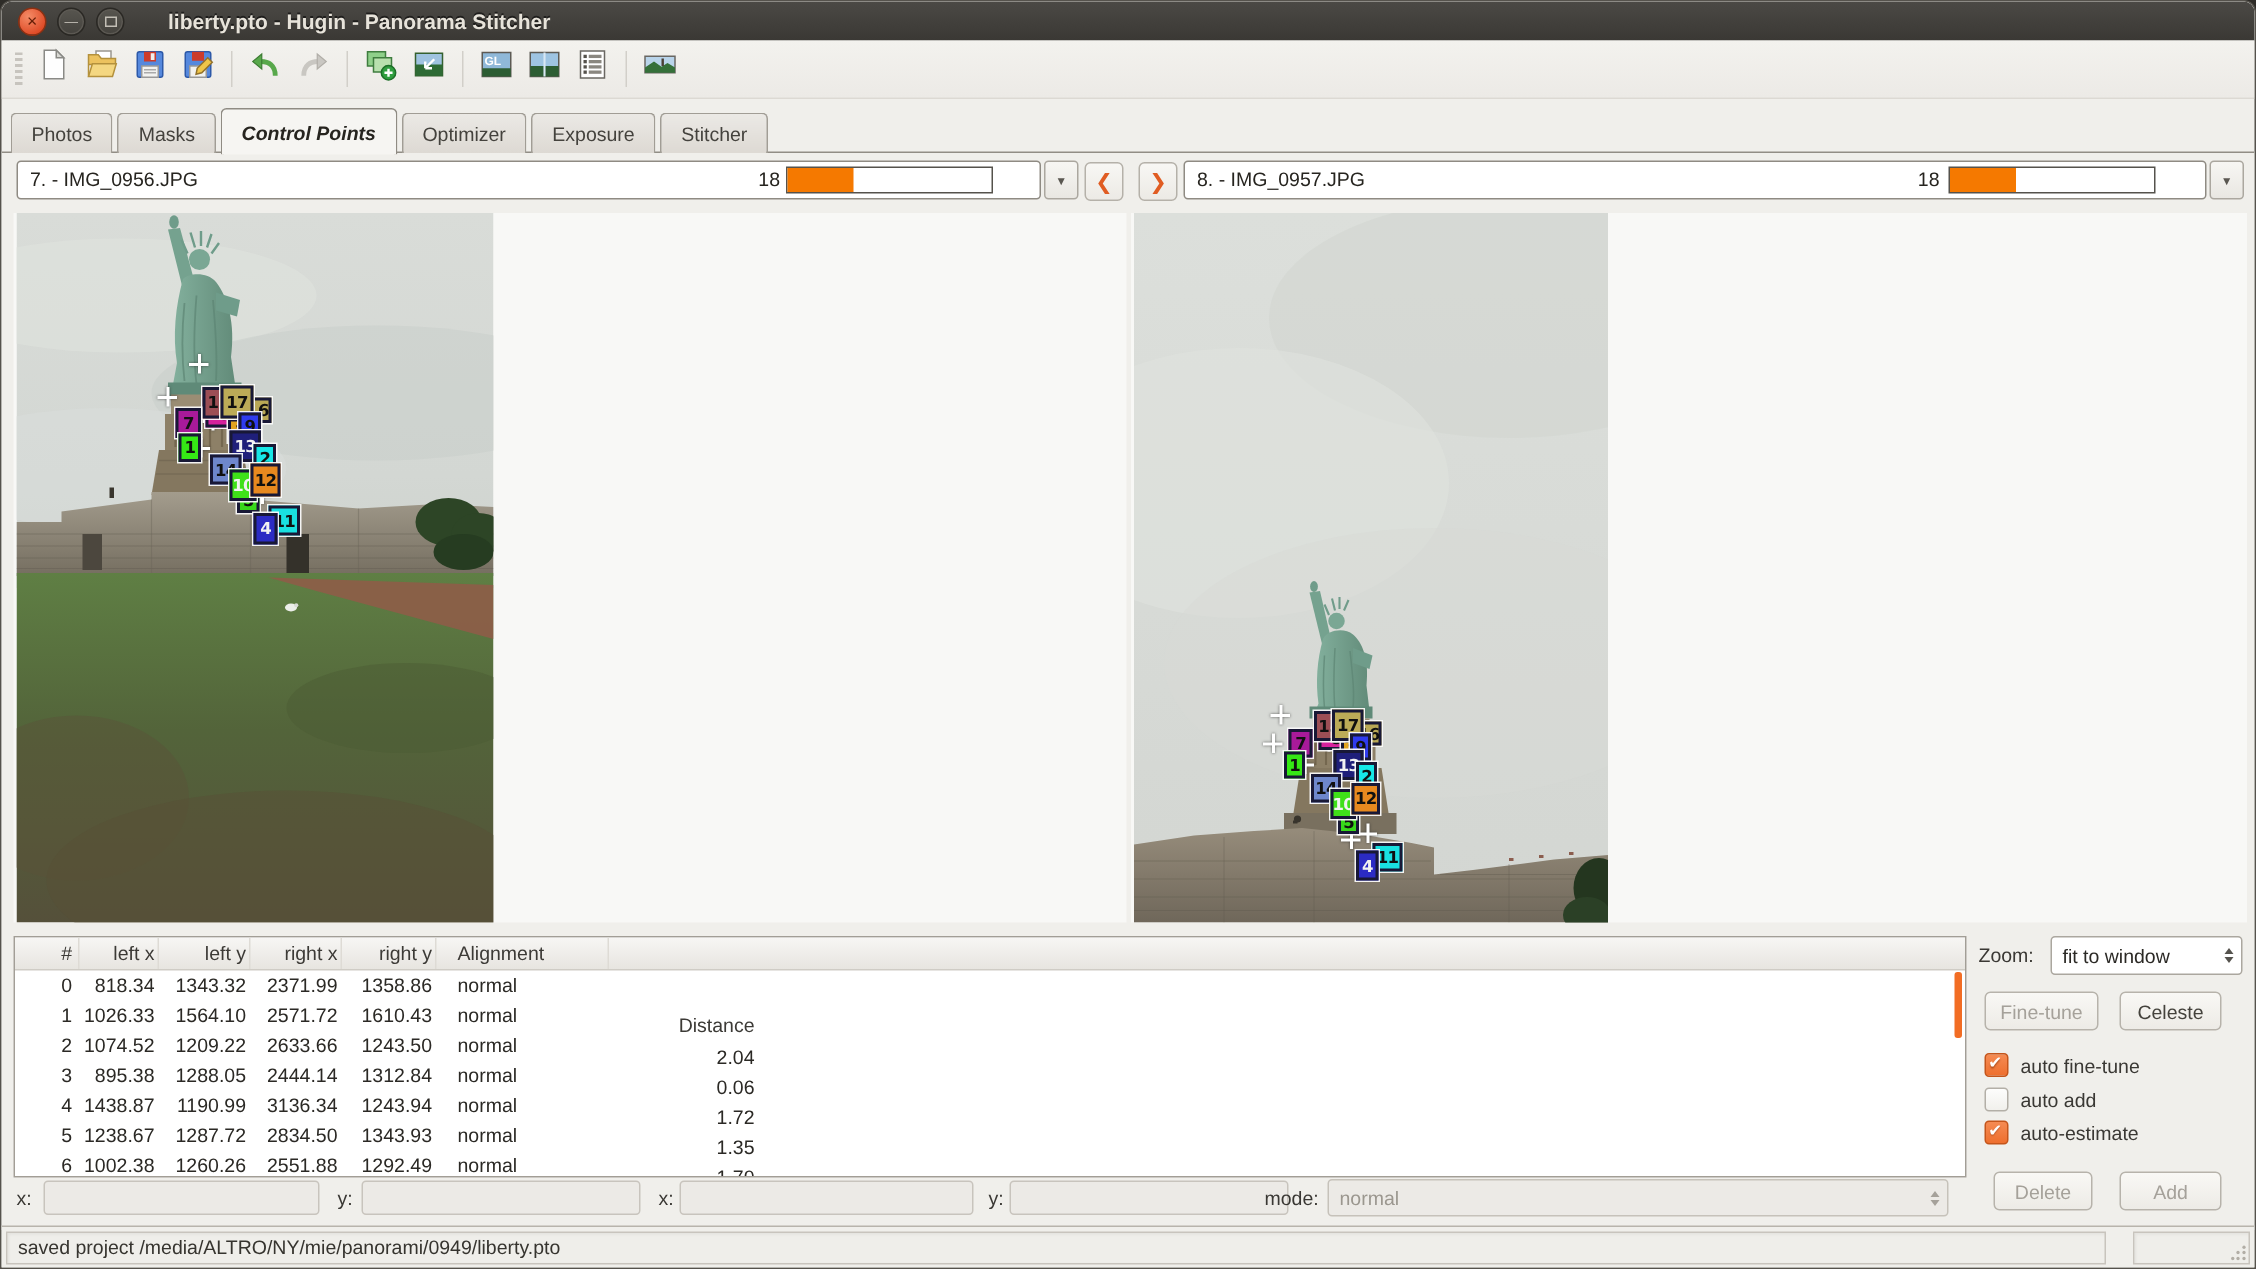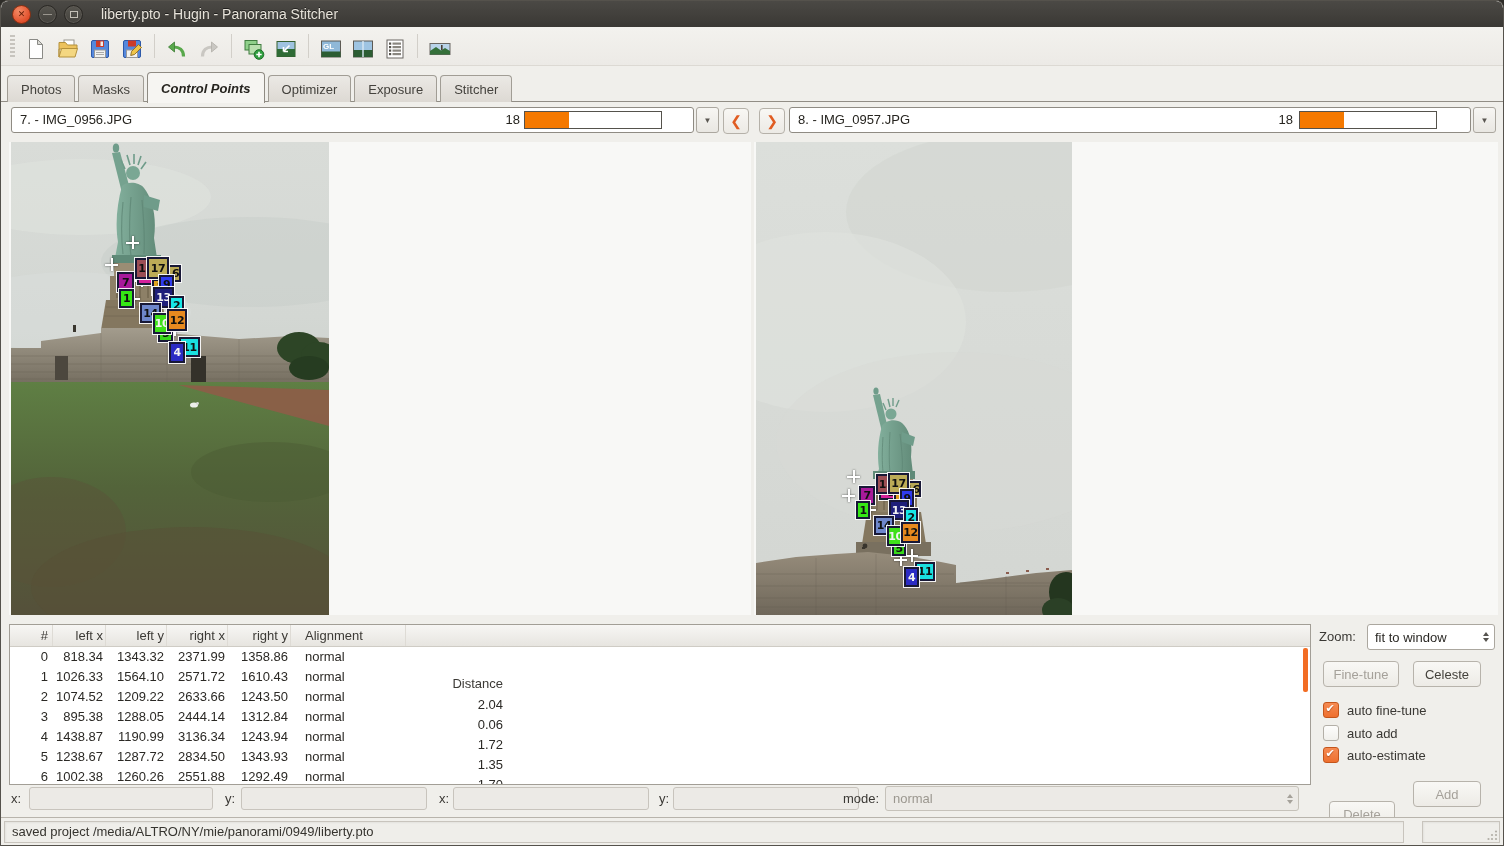--- a/index.html
+++ b/index.html
@@ -20,29 +20,29 @@
     background:linear-gradient(#4b4945,#3a3834);
     border-radius:7px 7px 0 0; display:flex; align-items:center;
   }
   .winbtn { width:17px; height:17px; border-radius:50%; margin-left:7px;
     display:flex; align-items:center; justify-content:center; font-size:9px; line-height:1; }
   .winbtn.close { background:radial-gradient(circle at 35% 30%, #f48b66, #df4b27 75%);
     border:1px solid #8c3012; color:#641d06; font-weight:bold; margin-left:11px; }
   .winbtn.minmax { background:linear-gradient(#57554f,#44423d); border:1px solid #2a2824;
     color:#c3bfb6; box-shadow:0 0 0 1px #5c5953 inset; }
   .winbtn.minmax .sq { width:6px; height:5px; border:1.5px solid #c3bfb6; }
-  .title-text { color:#e7e3da; font-weight:normal; font-size:14px; margin-left:18px;
+  .title-text { color:#e7e3da; font-weight:bold; font-size:14px; margin-left:29px;
     text-shadow:0 -1px 0 rgba(0,0,0,.55); }
   
   .toolbar { position:absolute; top:26px; left:0; right:0; height:38px;
     background:linear-gradient(#f3f2ee,#eceae6); border-bottom:1px solid #dcd9d3;
     display:flex; align-items:center; padding-left:4px; }
   .tgrip { width:5px; height:22px; margin:0 5px;
     background:repeating-linear-gradient(to bottom,#c7c4be 0 2px,transparent 2px 4px); }
-  .tbtn { width:30px; height:30px; display:flex; align-items:flex-end; justify-content:center;
+  .tbtn { width:30px; height:30px; display:flex; align-items:flex-start; justify-content:center;
     border-radius:3px; margin:0 1px; }
   .tsep { width:1px; height:24px; background:#d2cfc9; margin:0 6px; }
   
   .tabbar { position:absolute; top:64px; left:0; right:0; height:37px;
     display:flex; align-items:flex-end; padding-left:6px; z-index:3; }
   .tab { height:26px; padding:0 13px; display:flex; align-items:center;
     background:linear-gradient(#ebe9e5,#ddd9d3); border:1px solid #a19d95; border-bottom:none;
     border-radius:4px 4px 0 0; margin-right:3px; font-size:13px; color:#44423d; }
   .tab.active { height:30px; margin-bottom:-1px; background:#f6f5f2;
     border-color:#8f8b83; color:#26241f; font-weight:bold;font-style:italic; }
@@ -548,21 +548,21 @@
         </div>
         <div class="cbrow" style="left: 1322px; top: 623px;">
           <span class="cb"></span>
           <span class="cblabel">auto add</span>
         </div>
         <div class="cbrow" style="left: 1322px; top: 645px; text-align: right;">
           <span class="cb checked"></span>
           <span class="cblabel">auto-estimate</span>
         </div>
       </div>
-    <div class="btn disabled" id="delete-button" style="left:1328px; top:679px; width:64px;margin-top:20px;">Delete</div>
+    <div class="btn disabled" id="delete-button" style="left:1328px; top:679px; width:64px;">Delete</div>
     <div class="btn disabled" id="add-button" style="left:1412px; top:679px; width:66px;">Add</div>
 
     <div class="flabel" style="left:10px; top:689px;">x:</div>
     <div class="finput" style="left:28px; top:685px; width:182px;"></div>
     <div class="flabel" style="left:224px; top:689px;">y:</div>
     <div class="finput" style="left:240px; top:685px; width:184px;"></div>
     <div class="flabel" style="left:438px; top:689px;">x:</div>
     <div class="finput" style="left:452px; top:685px; width:194px;"></div>
     <div class="flabel" style="left:658px; top:689px;">y:</div>
     <div class="finput" style="left:672px; top:685px; width:184px;"></div>

